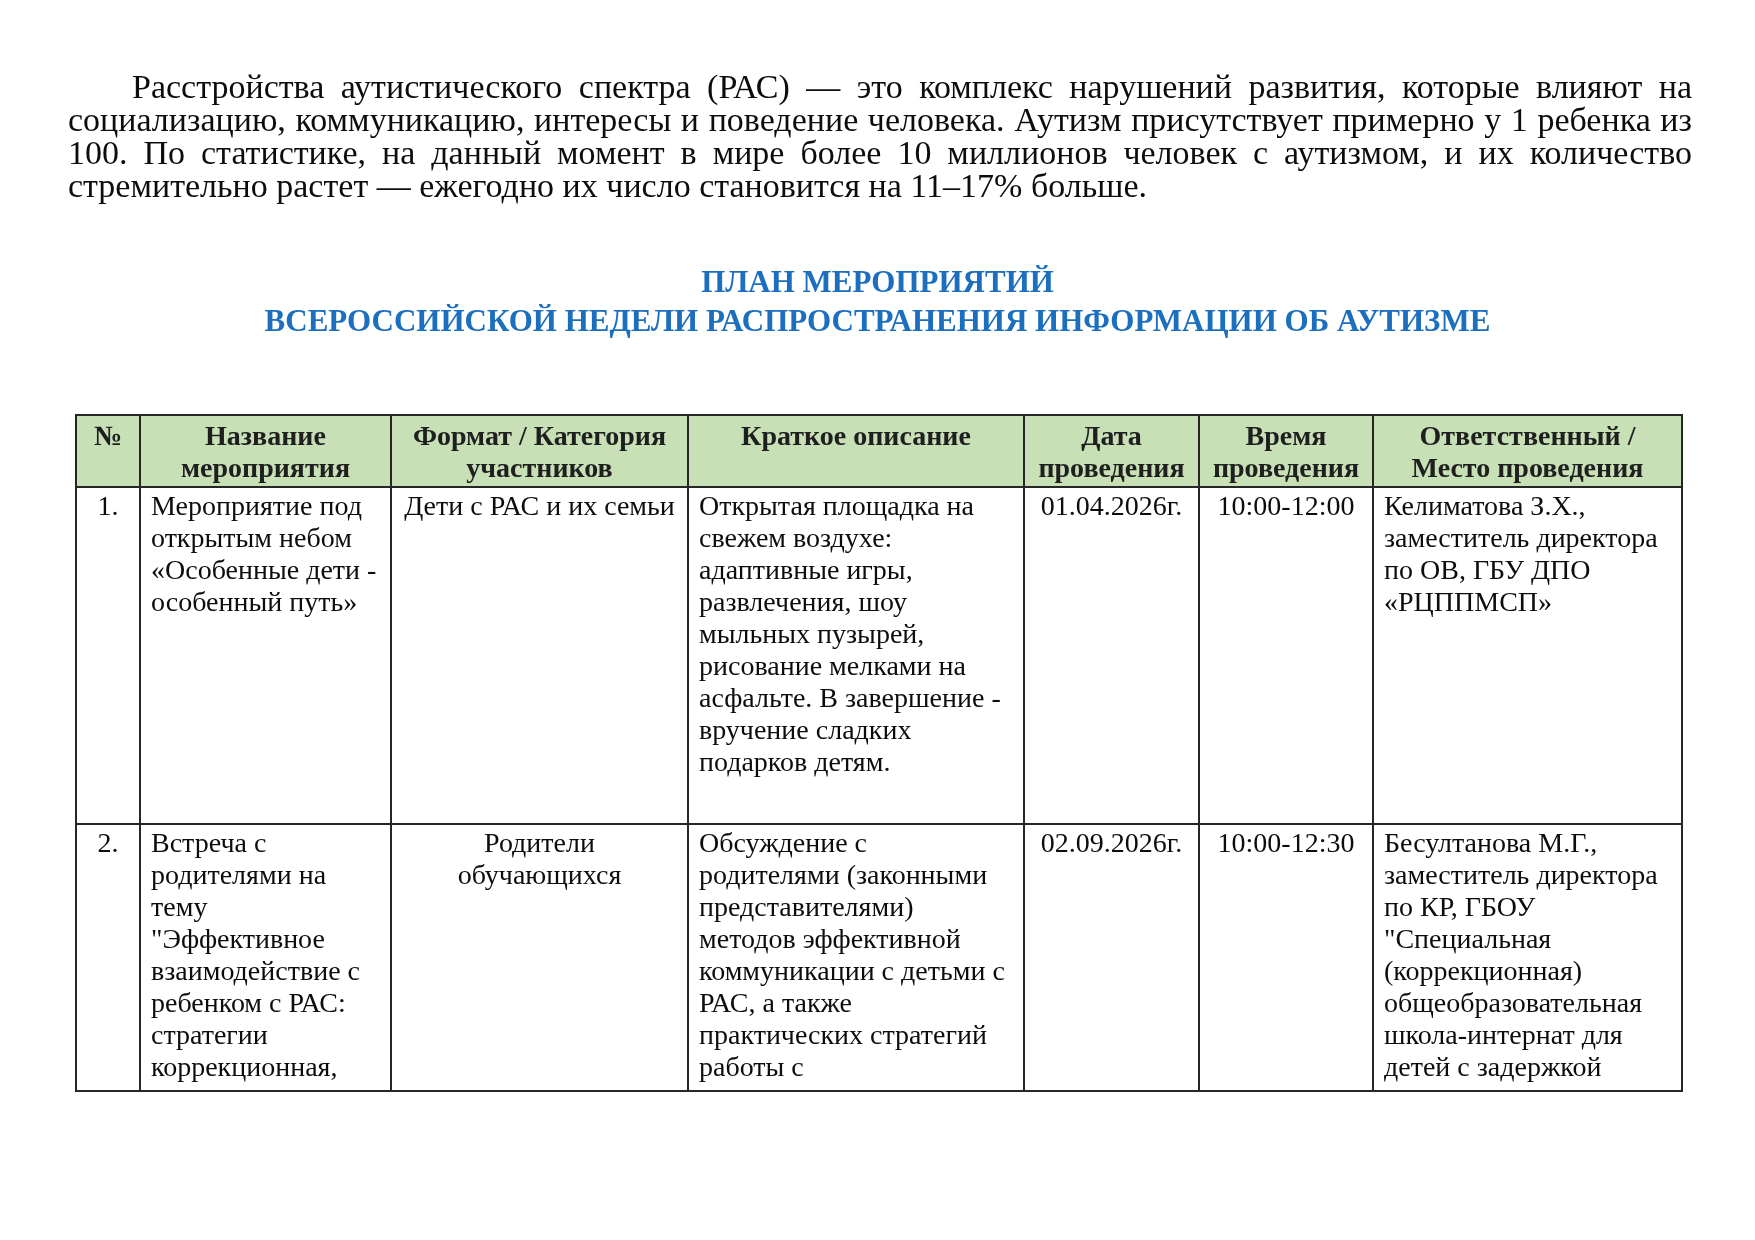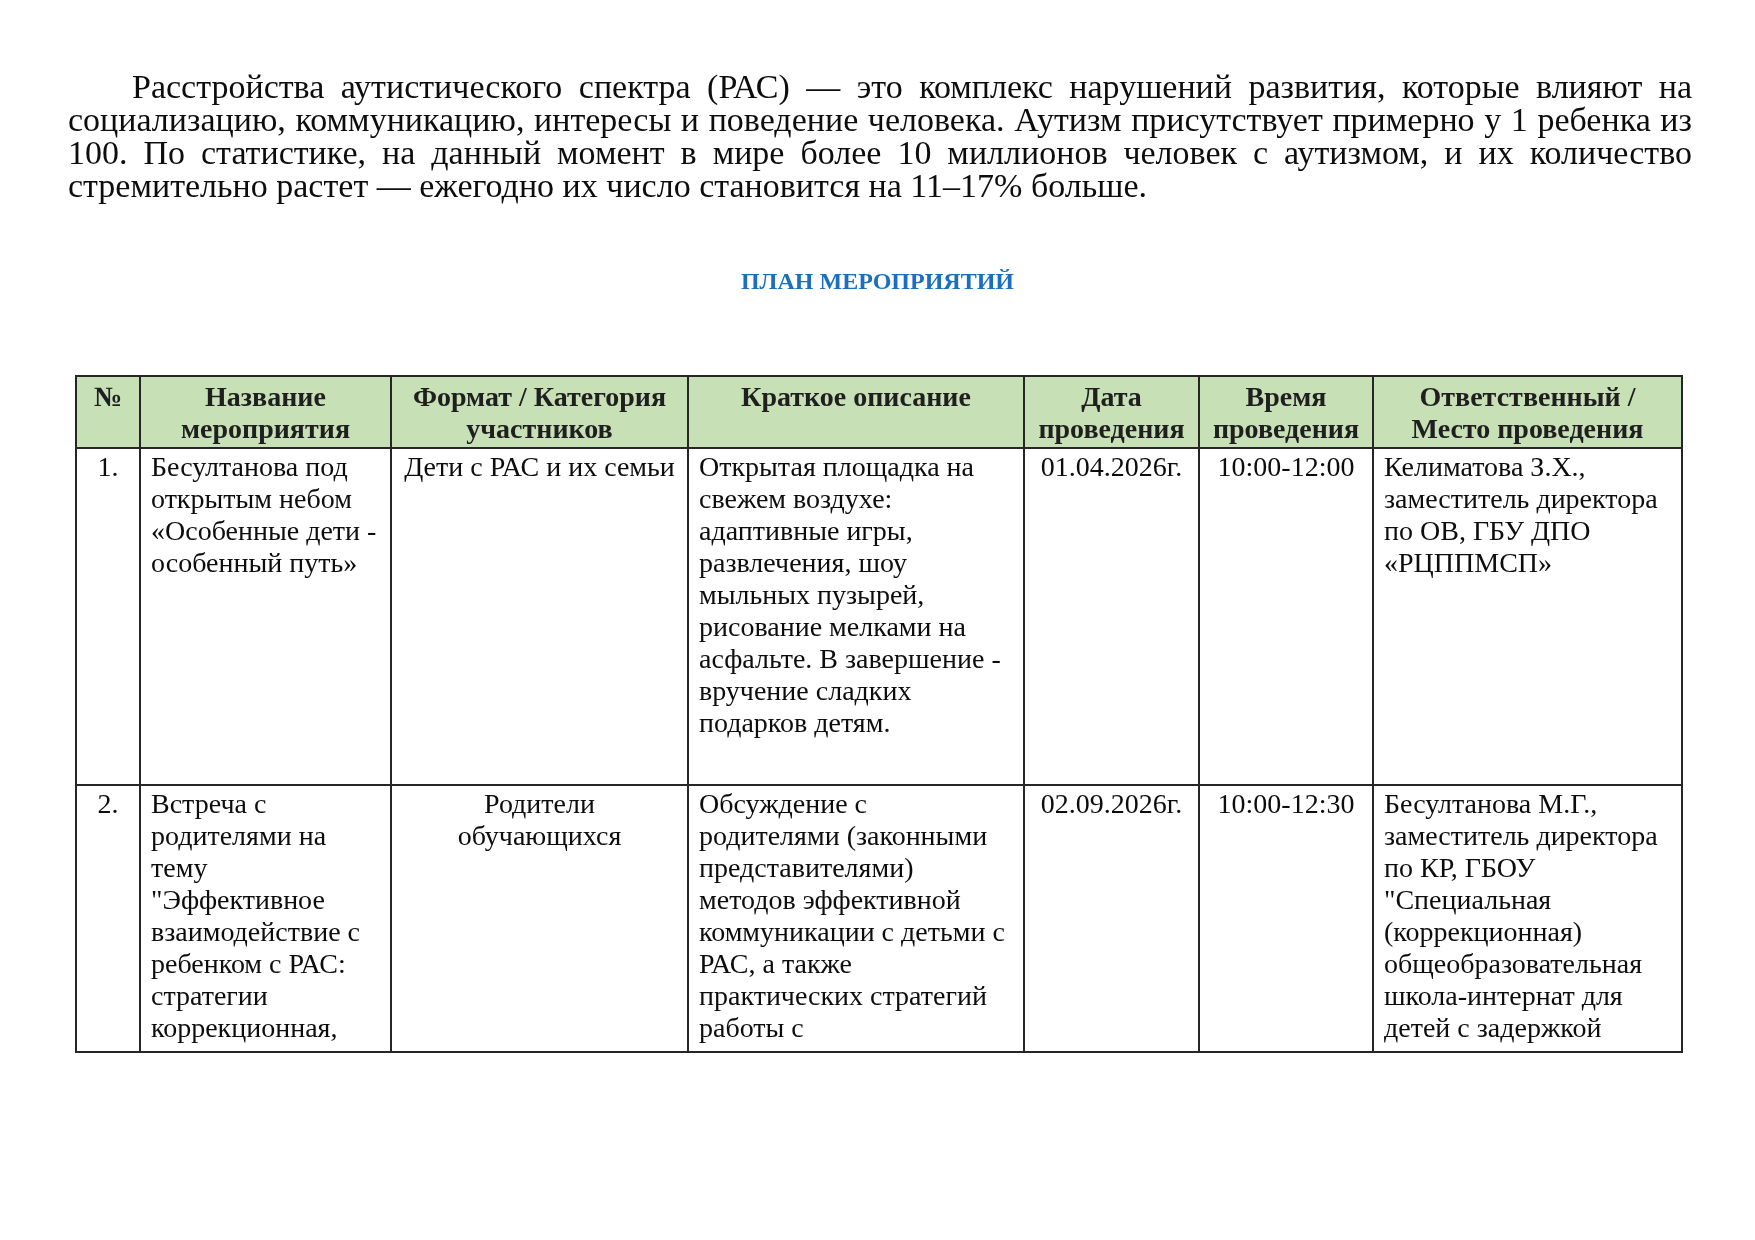--- a/index.html
+++ b/index.html
@@ -21,21 +21,21 @@
     text-align: justify;
     text-indent: 64px;
     color: #0d0d0d;
   }
 
   .doc-title {
     margin-top: 60px;
     text-align: center;
     color: #1C6FBF;
     font-weight: bold;
-    font-size: 24px;
+    font-size: 31px;
     line-height: 39px;
   }
 
   table.events {
     border-collapse: collapse;
     table-layout: fixed;
     width: 1606px;
     margin: 74px 0 0 75px;
     font-size: 28px;
     line-height: 32px;
@@ -65,20 +65,21 @@
 </style>
 </head>
 <body>
 
 <div class="page">
 
   <p class="intro">Расстройства аутистического спектра (РАС) — это комплекс нарушений развития, которые влияют на социализацию, коммуникацию, интересы и поведение человека. Аутизм присутствует примерно у 1 ребенка из 100. По статистике, на данный момент в мире более 10 миллионов человек с аутизмом, и их количество стремительно растет — ежегодно их число становится на 11–17% больше.</p>
 
   <div class="doc-title">
     <div>ПЛАН МЕРОПРИЯТИЙ</div>
+    <div>ВСЕРОССИЙСКОЙ НЕДЕЛИ РАСПРОСТРАНЕНИЯ ИНФОРМАЦИИ ОБ АУТИЗМЕ</div>
   </div>
 
   <table class="events">
     <colgroup>
       <col style="width:64px">
       <col style="width:251px">
       <col style="width:297px">
       <col style="width:336px">
       <col style="width:175px">
       <col style="width:174px">
@@ -94,21 +95,21 @@
         <th>Время проведения</th>
         <th>Ответственный / Место проведения</th>
       </tr>
     </thead>
     <tbody>
       <tr class="row-1">
         <td class="c-num">
             <div class="cellbox">1.</div>
           </td>
         <td class="c-name">
-            <div class="cellbox">Бесултанова под открытым небом «Особенные дети - особенный путь»</div>
+            <div class="cellbox">Мероприятие под открытым небом «Особенные дети - особенный путь»</div>
           </td>
         <td class="c-format">
             <div class="cellbox">Дети с РАС и их семьи</div>
           </td>
         <td class="c-desc">
             <div class="cellbox">Открытая площадка на свежем воздухе: адаптивные игры, развлечения, шоу мыльных пузырей, рисование мелками на асфальте. В завершение - вручение сладких подарков детям.</div>
           </td>
         <td class="c-date">
             <div class="cellbox">01.04.2026г.</div>
           </td>

